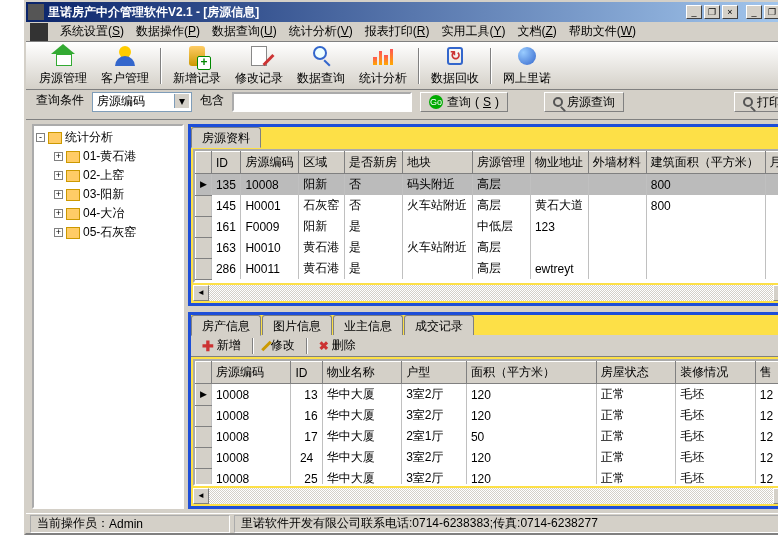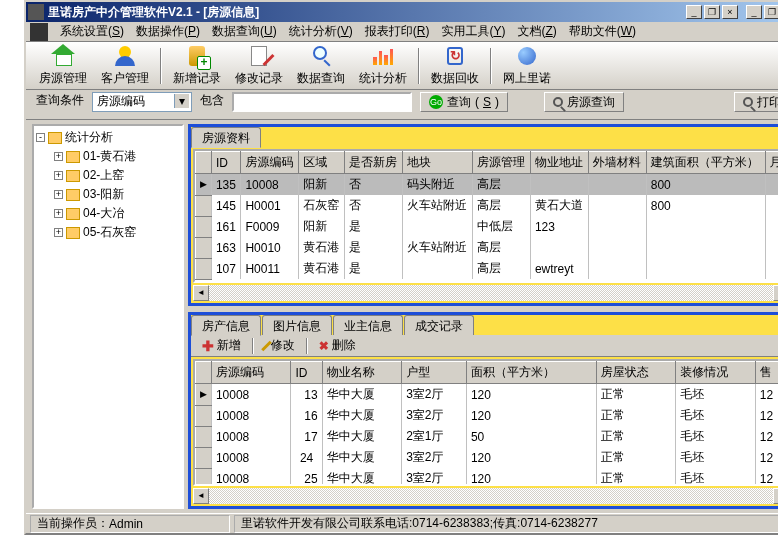--- a/index.html
+++ b/index.html
@@ -297,21 +297,21 @@
                   <td>是</td>
                   <td>火车站附近</td>
                   <td>高层</td>
                   <td></td>
                   <td></td>
                   <td></td>
                   <td></td>
                 </tr>
                 <tr class="">
                   <td class="rowmark"></td>
-                  <td>107</td>
+                  <td>286</td>
                   <td>H0011</td>
                   <td>黄石港</td>
                   <td>是</td>
                   <td></td>
                   <td>高层</td>
                   <td>ewtreyt</td>
                   <td></td>
                   <td></td>
                   <td></td>
                 </tr>

